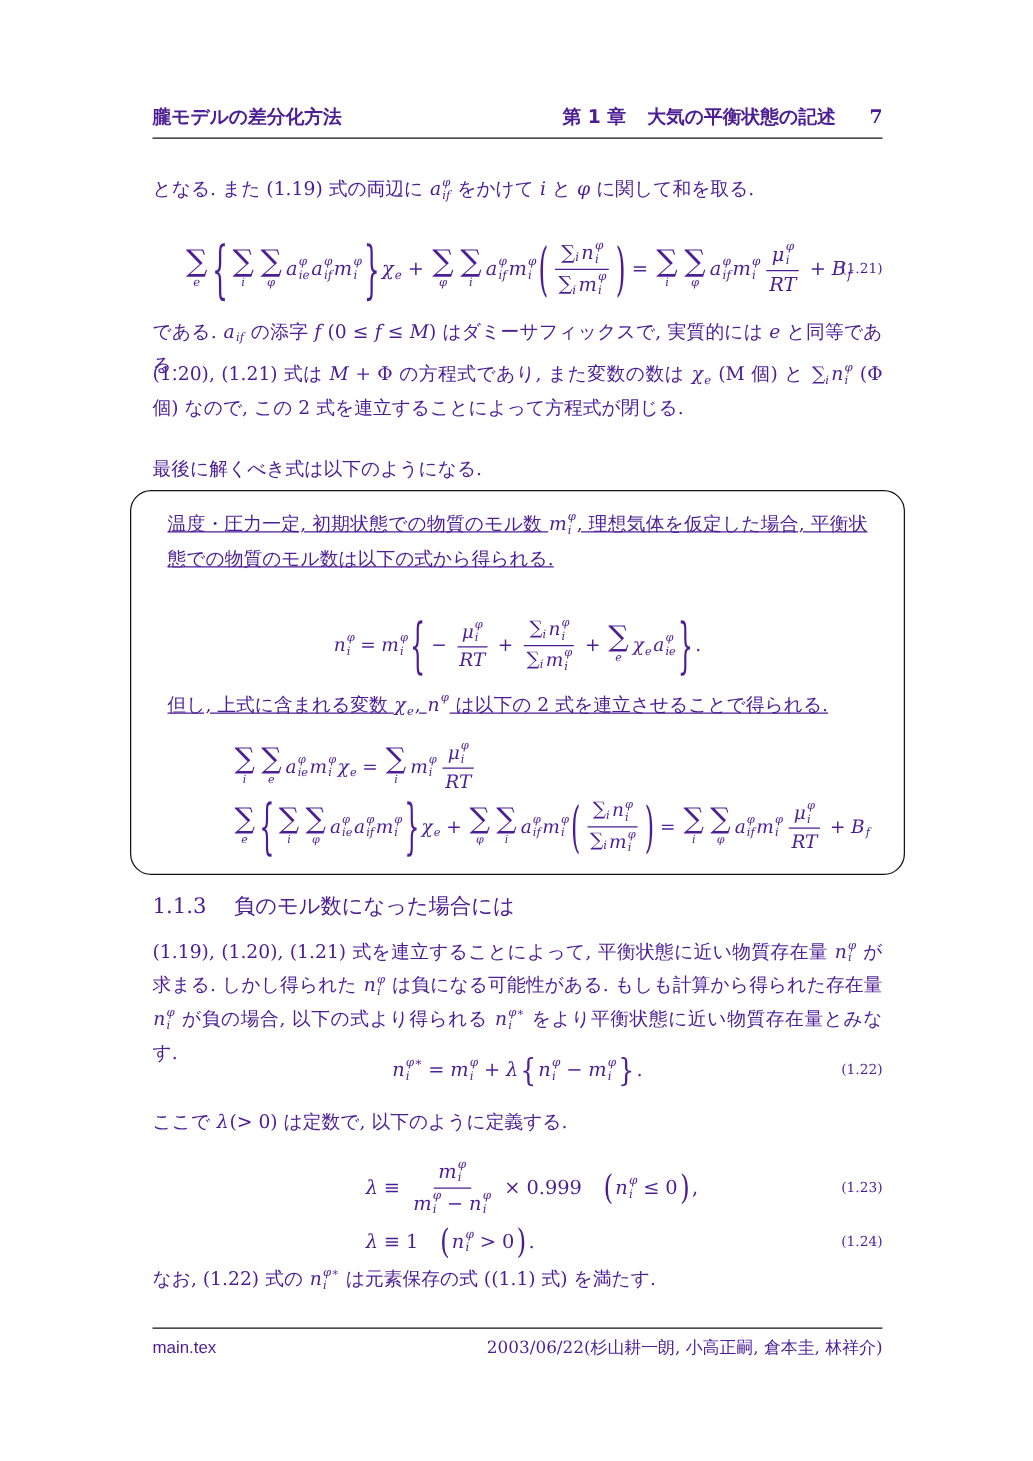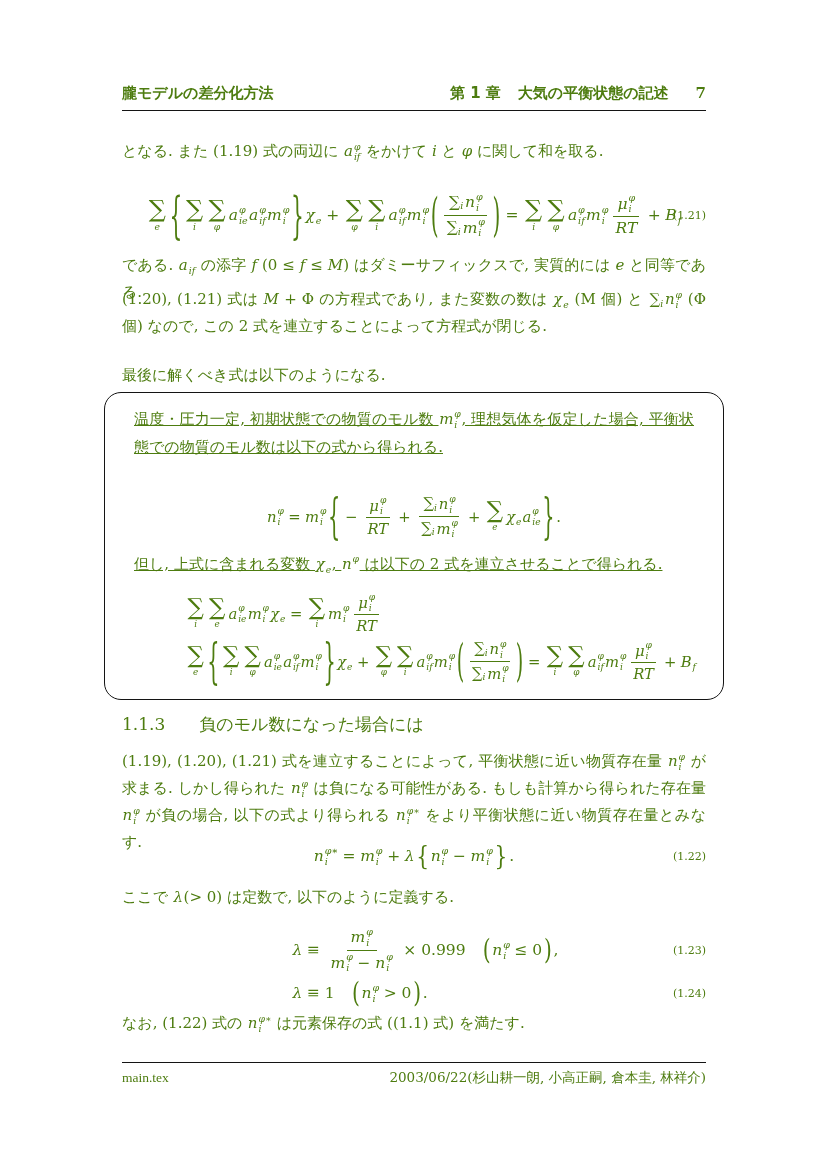--- a/index.html
+++ b/index.html
@@ -1,36 +1,36 @@
 <!DOCTYPE html>
 <html><head>
 <meta charset="utf-8">
 <style>
   html,body{margin:0;padding:0;background:#ffffff;}
   .page{
-    position:relative;width:826px;height:1169px;background:#ffffff;color:#4d7c0f;
+    position:relative;width:826px;height:1169px;background:#ffffff;color:#4c1d95;
     font-family:"DejaVu Serif","Liberation Serif",serif;font-size:15px;overflow:hidden;
   }
   
   .header{position:absolute;left:122px;top:84px;width:584px;display:flex;justify-content:space-between;align-items:baseline;
           font-family:"DejaVu Sans","Liberation Sans",sans-serif;font-weight:700;font-size:15px;}
   .h-right{display:inline-flex;align-items:baseline;}
   .h-chap-title{margin-left:17px;}
   .h-page{margin-left:27px;font-family:"DejaVu Serif","Liberation Serif",serif;}
   .hrule{position:absolute;left:122px;width:584px;height:1px;background:#141414;}
   .head-rule{top:110px;}
   .foot-rule{top:1062px;}
   .footer{position:absolute;left:122px;top:1069px;width:584px;display:flex;justify-content:space-between;align-items:baseline;font-size:13.5px;}
-  .f-left{font-family:Liberation Serif, serif;}
+  .f-left{font-family:Liberation Sans, sans-serif;}
   
   .para{position:absolute;left:122px;width:584px;margin:0;line-height:27px;text-align:justify;}
   .sec-head{position:absolute;left:122px;top:713px;width:584px;margin:0;display:flex;align-items:baseline;
             font-size:17px;font-weight:400;}
   .sec-num{font-family:"DejaVu Serif","Liberation Serif",serif;}
-  .sec-title{margin-left:34px;font-family:"DejaVu Sans","Liberation Sans",sans-serif;}
+  .sec-title{margin-left:22px;font-family:"DejaVu Sans","Liberation Sans",sans-serif;}
   
   .tbox{position:absolute;left:104px;top:392px;width:618px;height:306px;border:1px solid #141414;border-radius:17px;}
   .bpara{position:absolute;left:29px;width:560px;margin:0;line-height:28px;text-align:justify;text-decoration:underline;}
   
   .eq{position:absolute;left:122px;width:584px;display:flex;justify-content:center;align-items:center;
       font-size:15.5px;white-space:nowrap;}
   .beq{left:0;width:618px;font-size:14.8px;}
   .eq.left{justify-content:flex-start;padding-left:80px;box-sizing:border-box;}
   .eq.aligned{justify-content:flex-start;}
   .eq.aligned .inner{margin-left:170px;}

